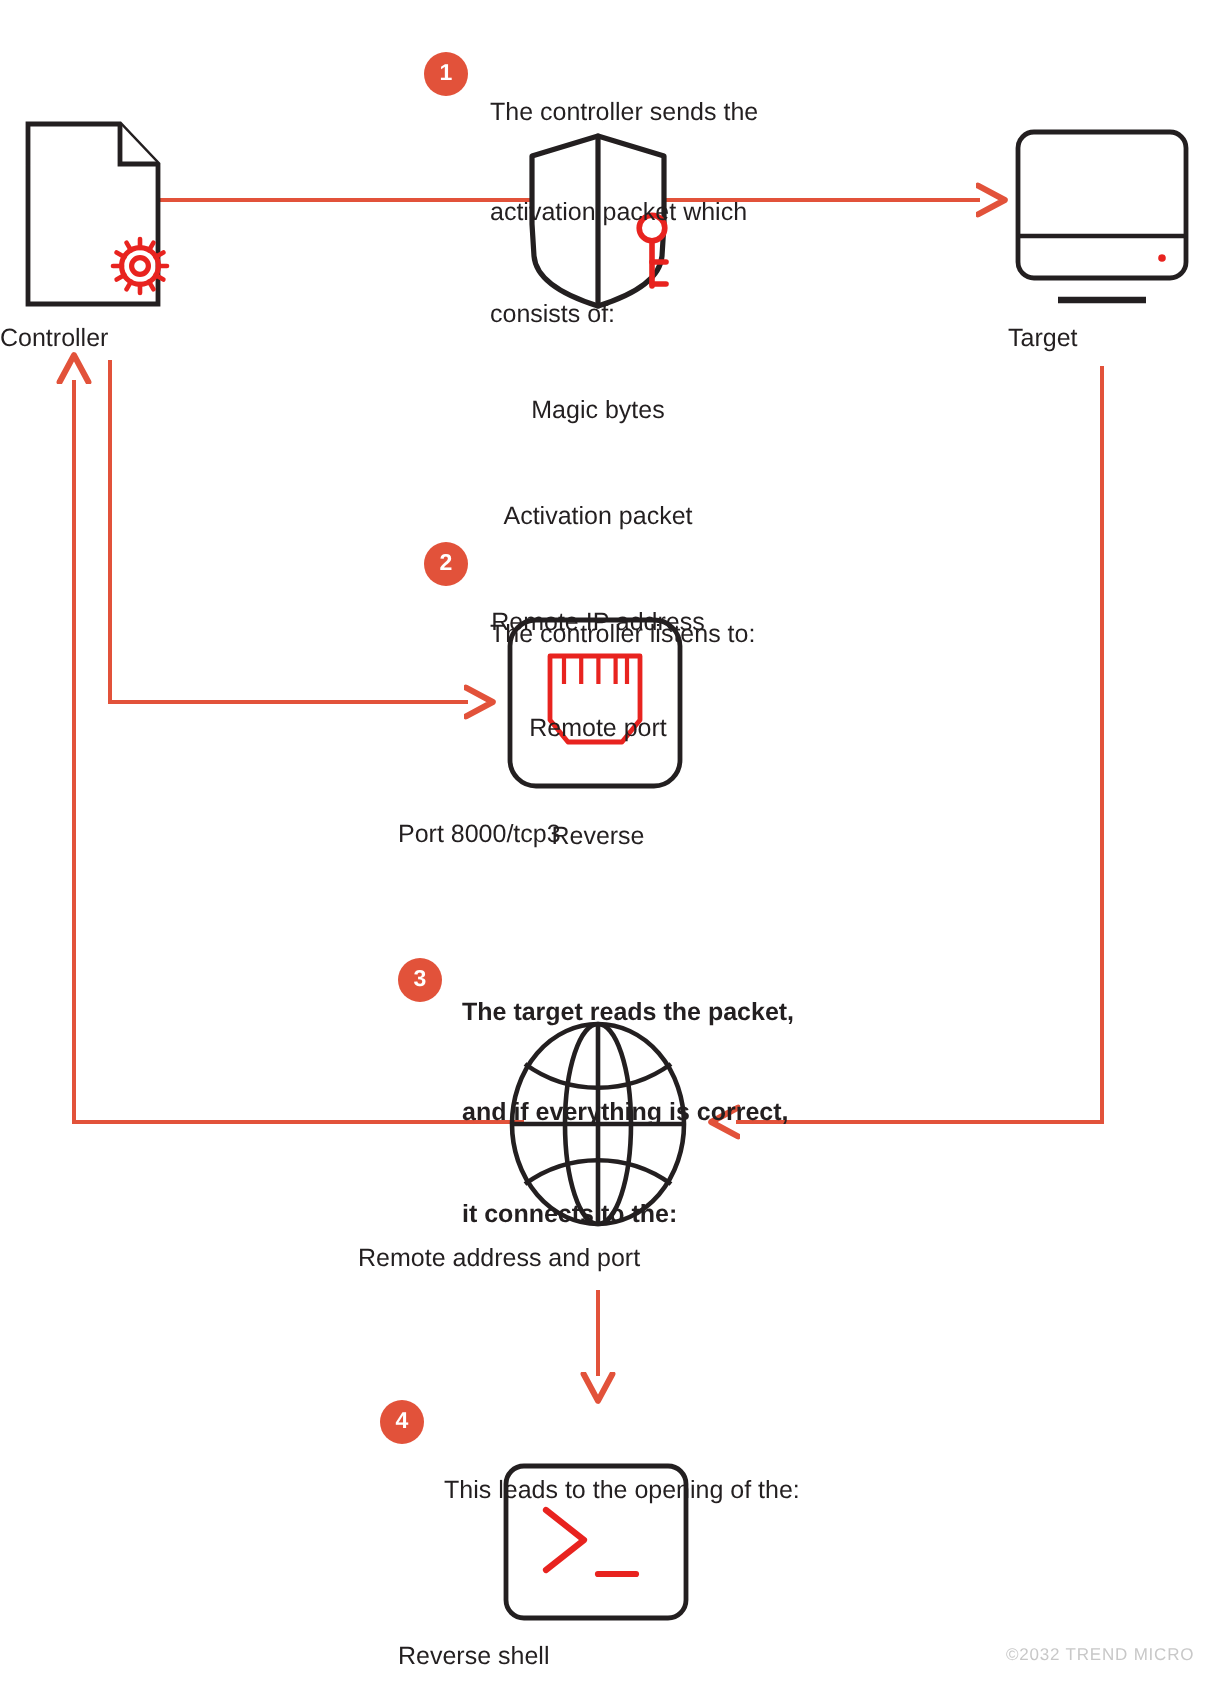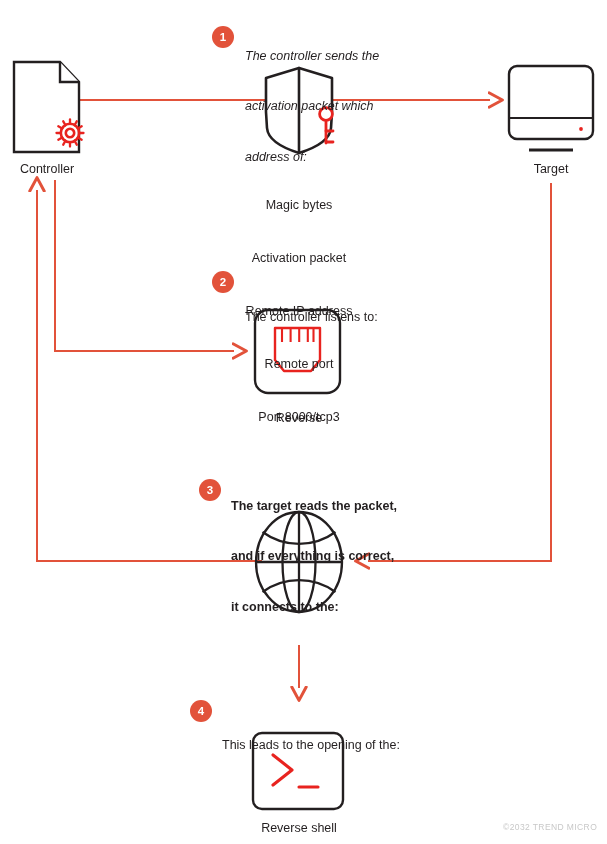--- a/index.html
+++ b/index.html
@@ -26,21 +26,21 @@
   }
   .txt {
     position: absolute;
     color: #231f20;
     font-family: "Liberation Sans", sans-serif;
     white-space: pre;
     line-height: 1.32;
   }
   .node-label {
     font-size: 12.5px;
-    text-align: center;
+    text-align: left;
     color: #231f20;
   }
   .step-text {
     font-size: 12.5px;
     color: #231f20;
     line-height: 1.35;
   }
   .packet-list {
     font-size: 12.5px;
     text-align: center;
@@ -179,24 +179,24 @@
     </g>
 
     <g>
       <rect x="253" y="733" width="90" height="76" rx="9" ry="9" fill="#ffffff" stroke="#231f20" stroke-width="2.4"></rect>
       <path d="M273,755 L292,770 L273,785" fill="none" stroke="#e8231f" stroke-width="3.1" stroke-linecap="round" stroke-linejoin="round"></path>
       <line x1="299" y1="787" x2="318" y2="787" stroke="#e8231f" stroke-width="3.1" stroke-linecap="round"></line>
     </g>
   </svg>
 
   <div class="badge" style="left:212px; top:26px;">1</div>
-  <div class="txt step-text" style="left:245px; top:14px; width:200px;font-style:italic;">
+  <div class="txt step-text" style="left:245px; top:14px; width:200px;">
     <div>The controller sends the</div>
     <div>activation packet which</div>
-    <div>address of:</div>
+    <div>consists of:</div>
   </div>
 
   <div class="txt node-label" style="left:0px; top:161px; width:94px;">Controller</div>
   <div class="txt node-label" style="left:504px; top:161px; width:94px;">Target</div>
 
   <div class="txt packet-list" style="left:199px; top:161px; width:200px;">
     <div>Magic bytes</div>
     <div>Activation packet</div>
     <div>Remote IP address</div>
     <div>Remote port</div>
@@ -210,20 +210,21 @@
 
   <div class="txt node-label" style="left:199px; top:409px; width:200px;">Port 8000/tcp3</div>
 
   <div class="badge" style="left:199px; top:479px;">3</div>
   <div class="txt step-text" style="left:231px; top:464px; width:220px;font-weight:bold;">
     <div>The target reads the packet,</div>
     <div>and if everything is correct,</div>
     <div>it connects to the:</div>
   </div>
 
+  <div class="txt node-label" style="left:179px; top:621px; width:240px;">Remote address and port</div>
 
   <div class="badge" style="left:190px; top:700px;">4</div>
   <div class="txt step-text" style="left:222px; top:703px; width:260px;">
     <div>This leads to the opening of the:</div>
   </div>
 
   <div class="txt node-label" style="left:199px; top:820px; width:200px;">Reverse shell</div>
 
   <div class="copyright" style="left:503px; top:822px;">©2032 TREND MICRO</div>
 

